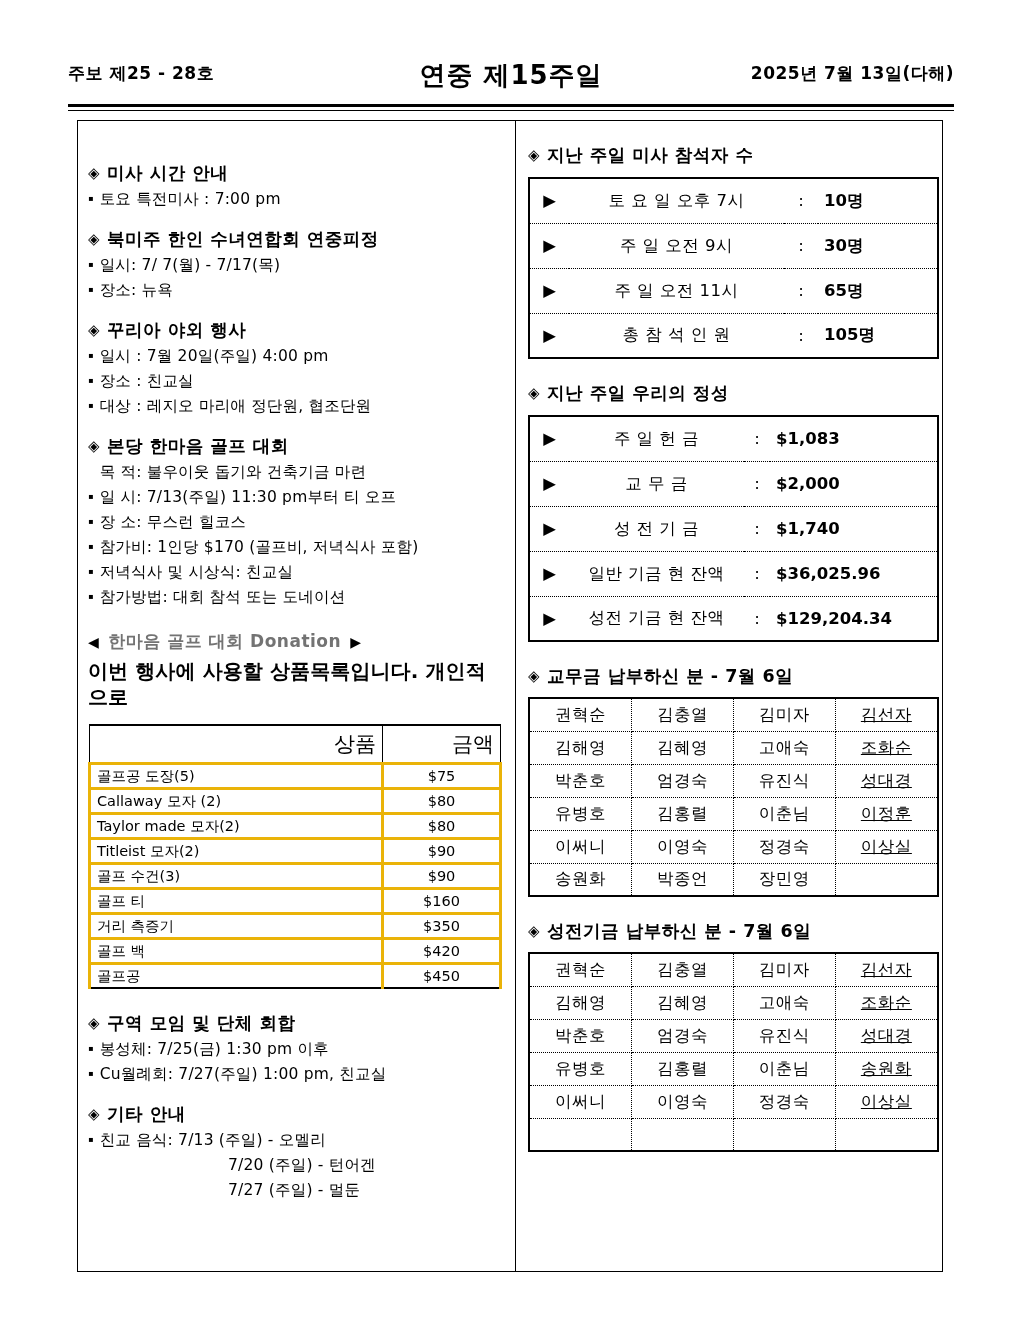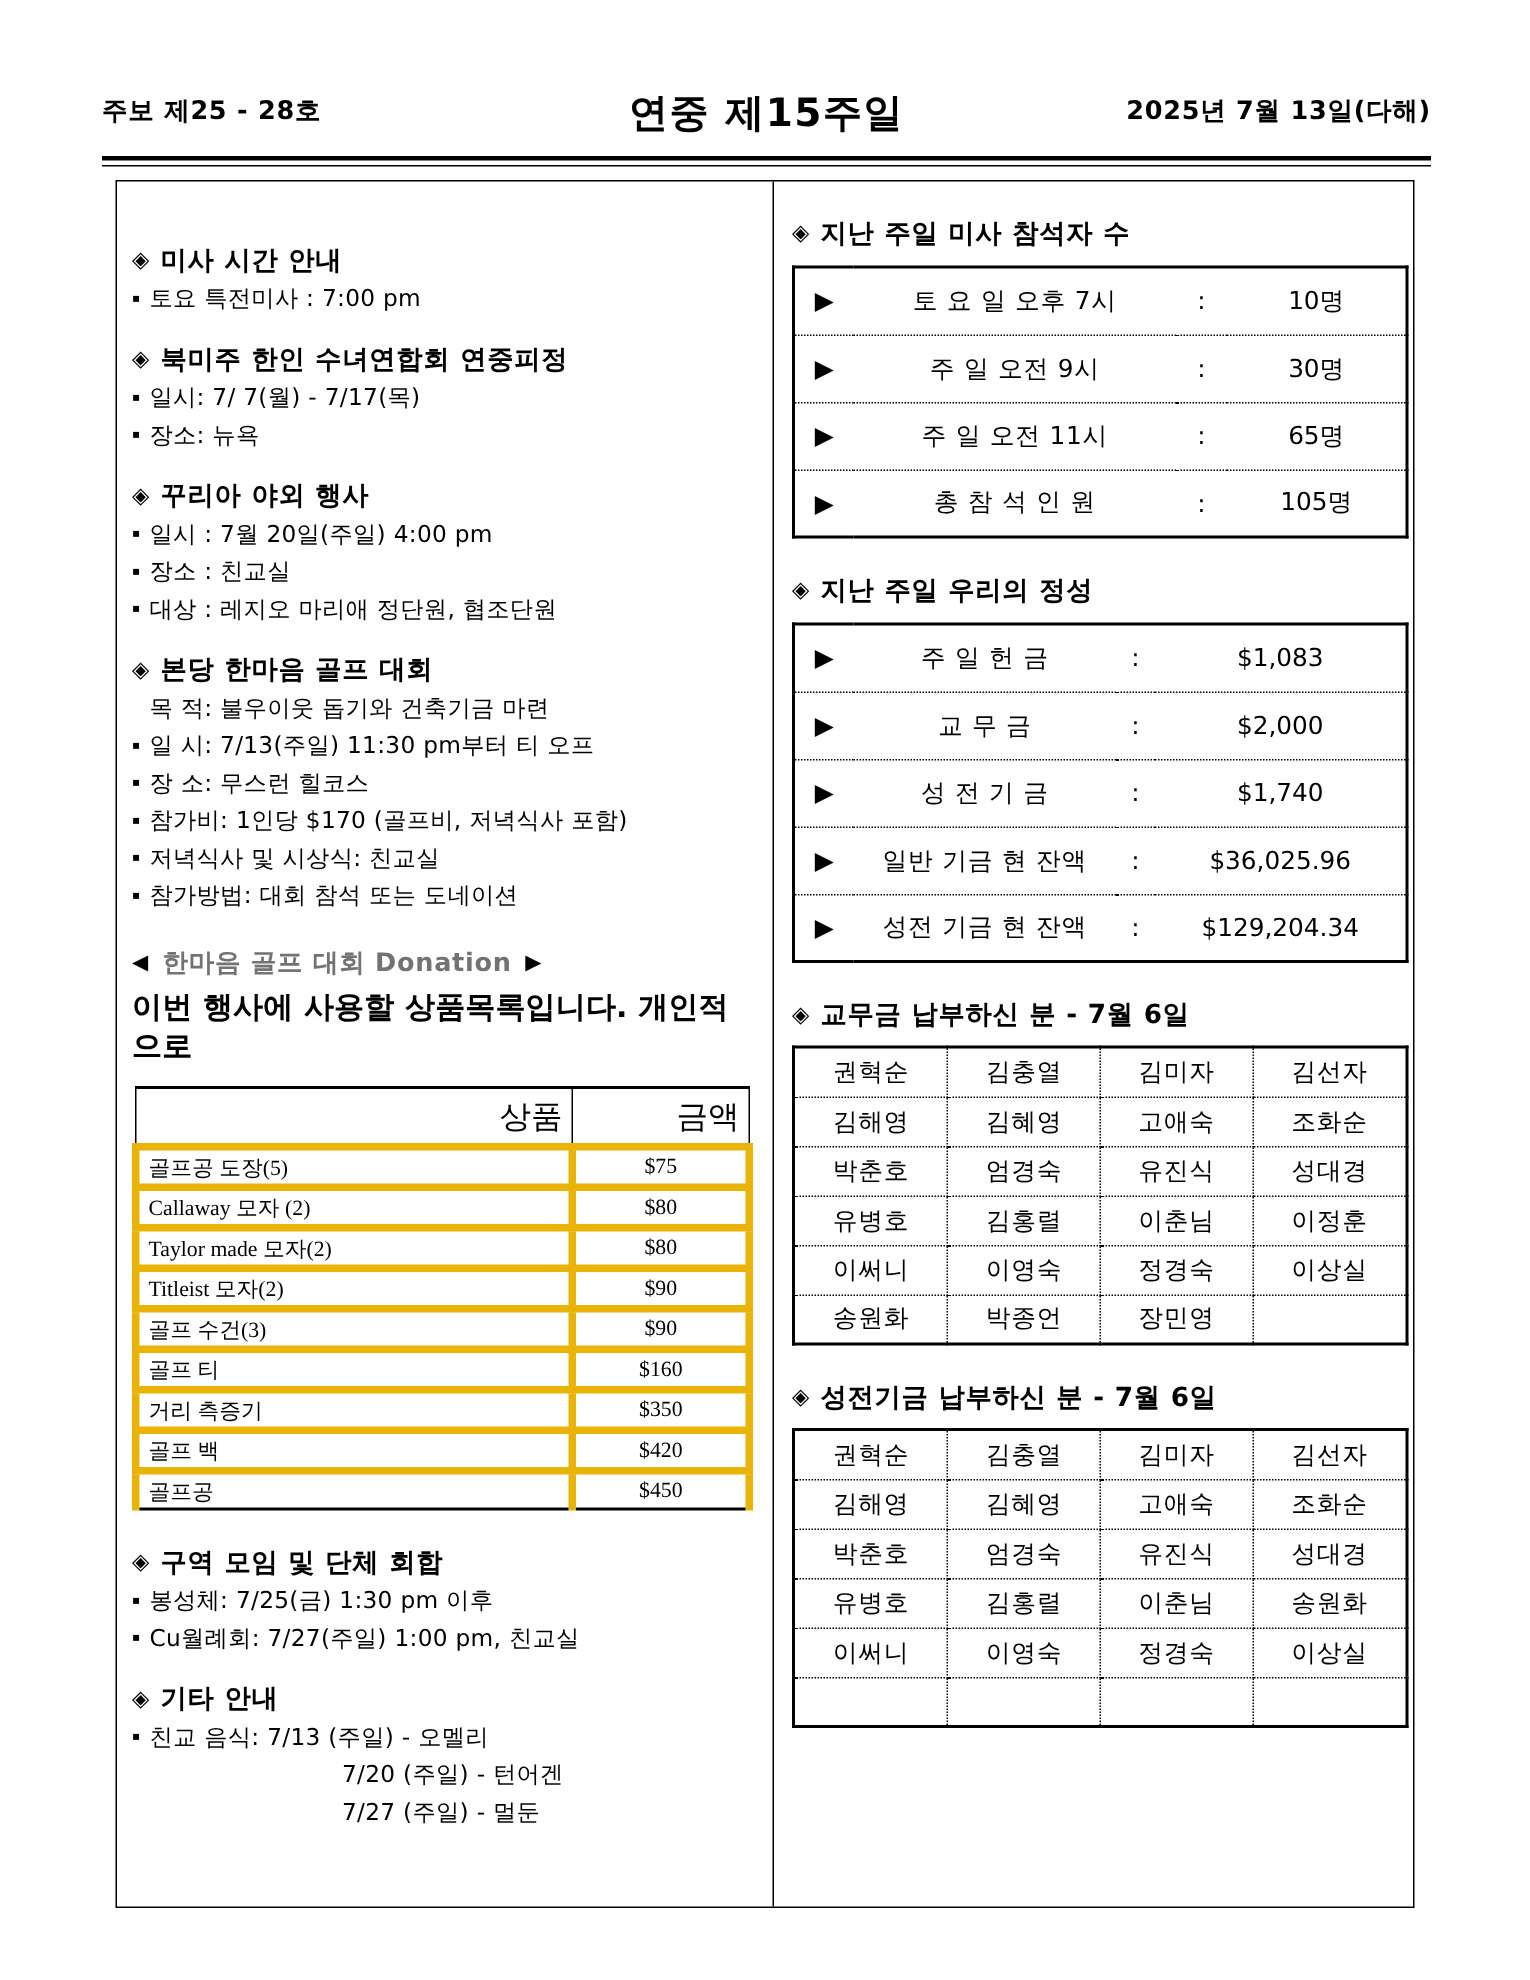--- a/index.html
+++ b/index.html
@@ -64,50 +64,50 @@
   table.prize {
     width: 414px; border-collapse: collapse; margin-top: 14px;
     font-size: 14.5px;
   }
   table.prize thead th {
     border-top: 2.5px solid #000; border-bottom: 2.5px solid #000;
     border-left: 1px solid #000; border-right: 1px solid #000;
     padding: 4px 6px; text-align: right; font-weight: normal; font-size: 21px;
   }
   table.prize tbody td {
-    border: 5px solid #eab308; padding: 1.5px 6px; height: 21px; font-family: Liberation Serif, serif;
+    border: 3px solid #eab308; padding: 1.5px 6px; height: 21px;
   }
   table.prize tbody td.item { text-align: left; }
   table.prize tbody td.amt  { text-align: center; width: 118px; }
   table.prize tbody tr:last-child td { border-bottom: 2.5px solid #000; }
 
   
   table.list {
     width: 411px; border-collapse: collapse; margin-top: 9px;
     border: 2.5px solid #000;
   }
   table.list td {
     border-right: 1px dotted #000; border-bottom: 1px dotted #000;
     text-align: center; font-size: 16.5px; height: 33px; padding: 2px 0;
     letter-spacing: .5px;
   }
   table.list tr:last-child td { border-bottom: none; }
-  table.list td:last-child { border-right: none; }
+  table.list td:last-child { border-right: none; text-decoration: underline; }
 
   
   table.stat {
     width: 411px; border-collapse: collapse; margin-top: 10px;
     border: 2.5px solid #000;
   }
   table.stat td { border-bottom: 1px dotted #000; height: 45px; font-size: 16.5px; padding: 0 6px; }
   table.stat tr:last-child td { border-bottom: none; }
   td.s-bul   { width: 40px;  text-align: center; font-size: 13px; }
   td.s-lab   { text-align: center; letter-spacing: .5px; white-space: nowrap; }
   td.s-colon { width: 34px;  text-align: center; }
-  td.s-val   { width: 120px; text-align: center; padding-right: 12px; white-space: nowrap; }
+  td.s-val   { width: 120px; text-align: left; padding-right: 12px; white-space: nowrap; font-weight: bold; }
   table.stat.offer td.s-val { width: 168px; }
   table.stat.offer td.s-colon { width: 26px; }
 </style>
 </head>
 <body>
 
 <div class="page">
 
   <div class="masthead">
     <div class="mast-left">주보 제25 - 28호</div>

